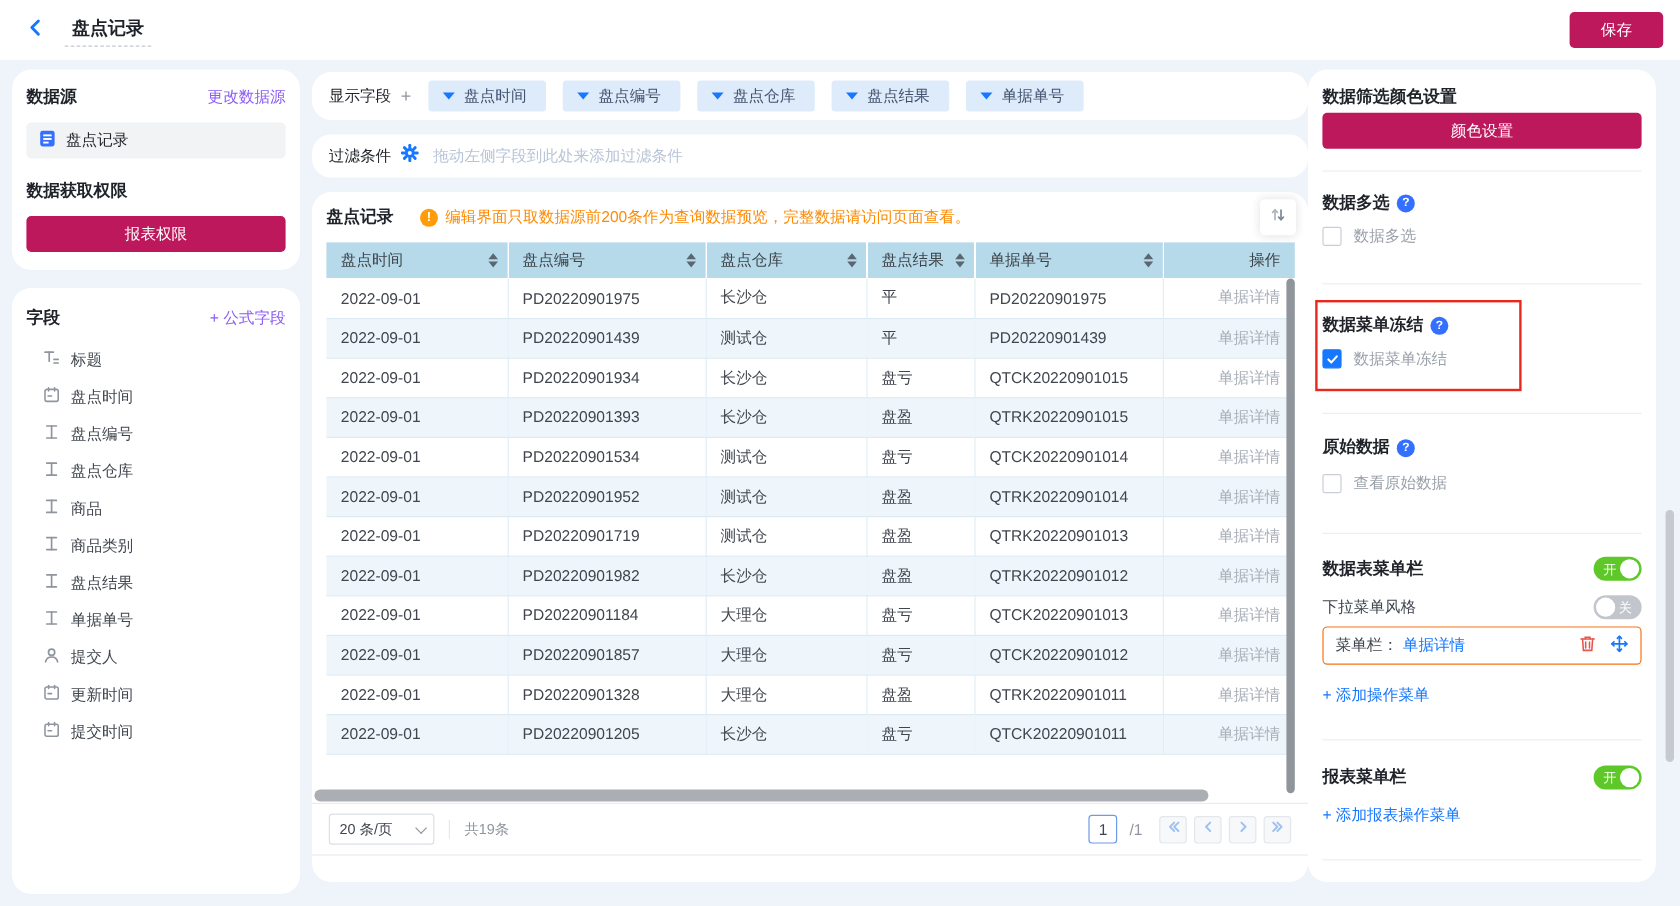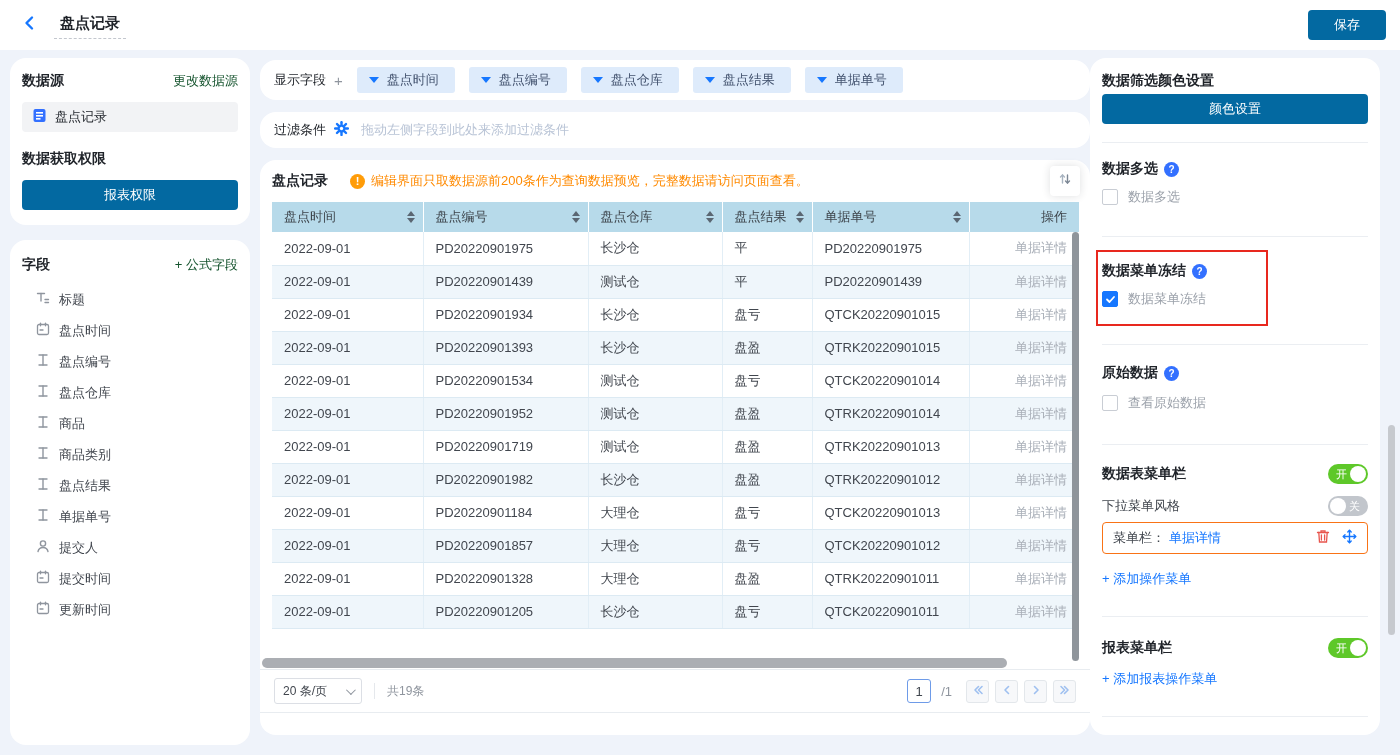--- a/index.html
+++ b/index.html
@@ -3,30 +3,30 @@
 <meta charset="utf-8">
 <style>
   * { margin:0; padding:0; box-sizing:border-box; }
   html,body { width:1400px; height:755px; overflow:hidden; }
   body { font-family:"Liberation Sans","DejaVu Sans",sans-serif; background:#EFF3FA; position:relative; color:#1F2329; }
 
   
   .topbar { position:absolute; left:0; top:0; width:1400px; height:50px; background:#fff; display:flex; align-items:center; padding:0 16px; }
   .back-btn { width:28px; height:28px; display:flex; align-items:center; justify-content:center; cursor:pointer; }
   .page-title { font-size:15px; font-weight:bold; margin-left:10px; padding:3px 6px 5px; border-bottom:1px dashed #C3C7CE; }
-  .btn-primary { background:#0369a1; color:#fff; border:none; border-radius:4px; font-size:13px; cursor:pointer; font-family:Liberation Serif, serif; }
+  .btn-primary { background:#be185d; color:#fff; border:none; border-radius:4px; font-size:13px; cursor:pointer; font-family:Liberation Serif, serif; }
   .save-btn { position:absolute; right:14px; top:10px; width:78px; height:30px; }
 
   .card { position:absolute; background:#fff; border-radius:16px; }
 
   
   .left-card1 { left:10px; top:58px; width:240px; height:167px; padding:14px 12px; }
   .sec-row { display:flex; justify-content:space-between; align-items:center; }
   .sec-title { font-size:14px; font-weight:bold; color:#1F2329; padding-left:8px; }
-  .blue-link { font-size:13px; color:#14532d; text-decoration:none; cursor:pointer;text-align:center; }
+  .blue-link { font-size:13px; color:#8b5cf6; text-decoration:none; cursor:pointer;text-align:center; }
   .ds-item { margin-top:12px; height:30px; background:#F2F3F5; border-radius:4px; display:flex; align-items:center; padding:0 10px; gap:8px; font-size:13px; cursor:pointer; }
   .perm-title { margin-top:18px; }
   .perm-btn { margin-top:12px; width:216px; height:30px; font-size:13px; }
 
   .left-card2 { left:10px; top:240px; width:240px; height:505px; padding:16px 12px; }
   .field-list { margin-top:10px; }
   .field-item { height:31px; display:flex; align-items:center; gap:9px; padding-left:14px; font-size:13px; color:#41464E; cursor:grab; border-radius:4px; }
   .field-item svg { flex:0 0 auto; }
 
   
@@ -231,32 +231,32 @@
       </div>
       <div class="field-item">
         <span><svg width="14" height="14" viewBox="0 0 14 14">
             <g stroke="#8F959E" stroke-width="1.3" fill="none" stroke-linecap="round">
               <rect x="1.5" y="2.5" width="11" height="10" rx="1.5"></rect>
               <line x1="4.5" y1="1.2" x2="4.5" y2="3.8"></line>
               <line x1="9.5" y1="1.2" x2="9.5" y2="3.8"></line>
               <line x1="4" y1="8" x2="7" y2="8"></line>
             </g>
           </svg></span>
-        <span>提交时间</span>
+        <span>更新时间</span>
       </div>
       <div class="field-item">
         <span><svg width="14" height="14" viewBox="0 0 14 14">
             <g stroke="#8F959E" stroke-width="1.3" fill="none" stroke-linecap="round">
               <rect x="1.5" y="2.5" width="11" height="10" rx="1.5"></rect>
               <line x1="4.5" y1="1.2" x2="4.5" y2="3.8"></line>
               <line x1="9.5" y1="1.2" x2="9.5" y2="3.8"></line>
               <line x1="4" y1="8" x2="7" y2="8"></line>
             </g>
           </svg></span>
-        <span>更新时间</span>
+        <span>提交时间</span>
       </div>
     </div>
 </div>
 
 <div class="card chips-card">
   <span class="chips-label">显示字段</span>
   <span class="chips-plus">+</span>
   <div id="chip-list" style="display:flex; gap:14px;">
       <div class="chip">
         <span class="tri-down"></span>

